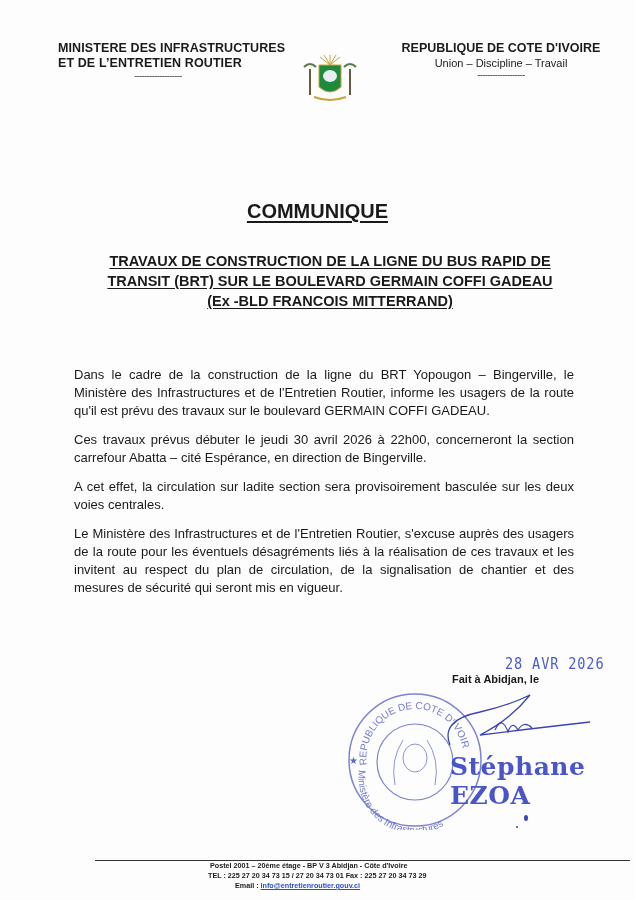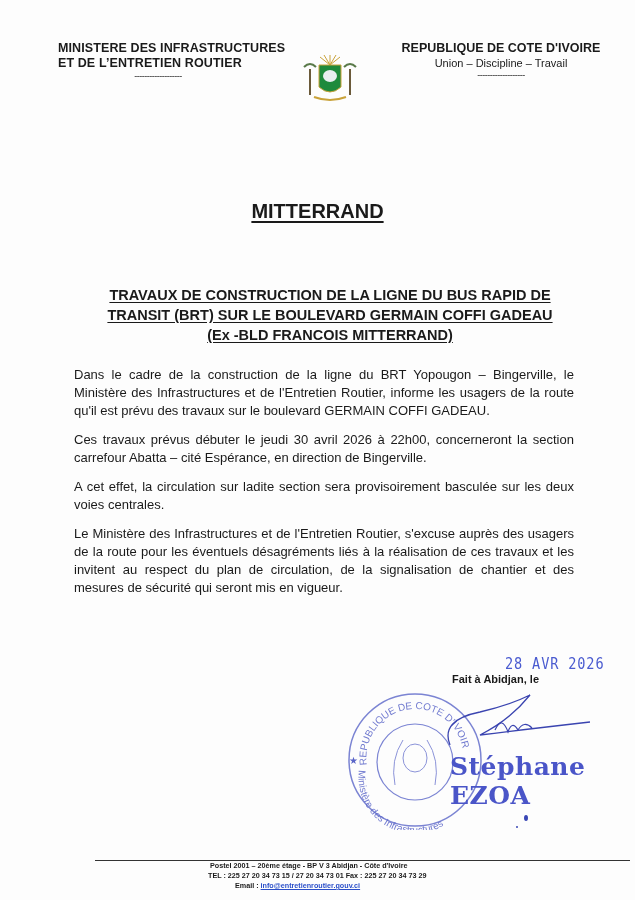--- a/index.html
+++ b/index.html
@@ -9,21 +9,21 @@
   }
   .hdr-left { position: absolute; left: 58px; top: 41px; width: 240px; font-weight: bold; font-size: 12.5px; line-height: 15px; letter-spacing: 0.1px; }
   .hdr-left .dash { display: block; text-align: center; margin-left: -40px; font-weight: normal; font-size: 9px; letter-spacing: -0.5px; line-height: 10px; }
   .hdr-right { position: absolute; left: 392px; top: 41px; width: 218px; text-align: center; }
   .hdr-right .t1 { font-weight: bold; font-size: 12.5px; line-height: 15px; }
   .hdr-right .t2 { font-size: 11px; line-height: 14px; }
   .hdr-right .dash { font-size: 9px; letter-spacing: -0.5px; line-height: 10px; }
   .emblem { position: absolute; left: 302px; top: 55px; width: 56px; height: 48px; }
   .title { position: absolute; left: 0; width: 635px; top: 200px; text-align: center; font-weight: bold; font-size: 20px; }
   .title span { text-decoration: underline; text-underline-offset: 3px; }
-  .subtitle { position: absolute; left: 90px; width: 480px; top: 251px; text-align: center; font-weight: bold; font-size: 14.5px; line-height: 20px; margin-top: 34px; }
+  .subtitle { position: absolute; left: 90px; width: 480px; top: 251px; text-align: center; font-weight: bold; font-size: 14.5px; line-height: 20px; }
   .subtitle span { text-decoration: underline; text-underline-offset: 2px; }
   .body { position: absolute; left: 74px; width: 500px; top: 338px; font-size: 13px; line-height: 18px; text-align: justify; margin-top: 28px; }
   .body p { margin: 0 0 11px 0; }
   .body b { font-weight: normal; }
   .fait { position: absolute; left: 452px; top: 673px; font-weight: bold; font-size: 11px; }
   .datestamp { position: absolute; left: 505px; top: 654px; color: #4a5bd0; font-family: "DejaVu Sans Mono", monospace; font-size: 16px; letter-spacing: 1px; transform: scaleX(0.85); transform-origin: left; }
   .stamp { position: absolute; left: 345px; top: 690px; width: 140px; height: 140px; }
   .signame { position: absolute; left: 450px; top: 752px; color: #4a55c8; font-family: "DejaVu Serif", serif; font-weight: bold; font-size: 25px; letter-spacing: 0.5px; }
   .sigline { position: absolute; left: 440px; top: 690px; width: 160px; height: 60px; }
   .footline { position: absolute; left: 95px; top: 860px; width: 535px; height: 1px; background: #333; }
@@ -58,21 +58,21 @@
   <path d="M12 42 Q28 48 44 42" stroke="#c9a23a" stroke-width="2" fill="none"></path>
 </svg>
 
 <div class="hdr-right">
   <div class="t1">REPUBLIQUE DE COTE D'IVOIRE</div>
   <div class="t2">Union – Discipline – Travail</div>
   <div class="dash">-------------------</div>
 </div>
 
 <div class="title">
-  <span>MITTERRAND</span>
+  <span>COMMUNIQUE</span>
 </div>
 
 <div class="subtitle">
   <span>TRAVAUX DE CONSTRUCTION DE LA LIGNE DU BUS RAPID DE</span><br>
   <span>TRANSIT (BRT) SUR LE BOULEVARD GERMAIN COFFI GADEAU</span><br>
   <span>(Ex -BLD FRANCOIS MITTERRAND)</span>
 </div>
 
 <div class="body">
   <p>Dans le cadre de la construction de la ligne du BRT Yopougon – Bingerville, le Ministère des Infrastructures et de l'Entretien Routier, informe les usagers de la route qu'il est prévu des travaux sur le boulevard GERMAIN COFFI GADEAU.</p>

